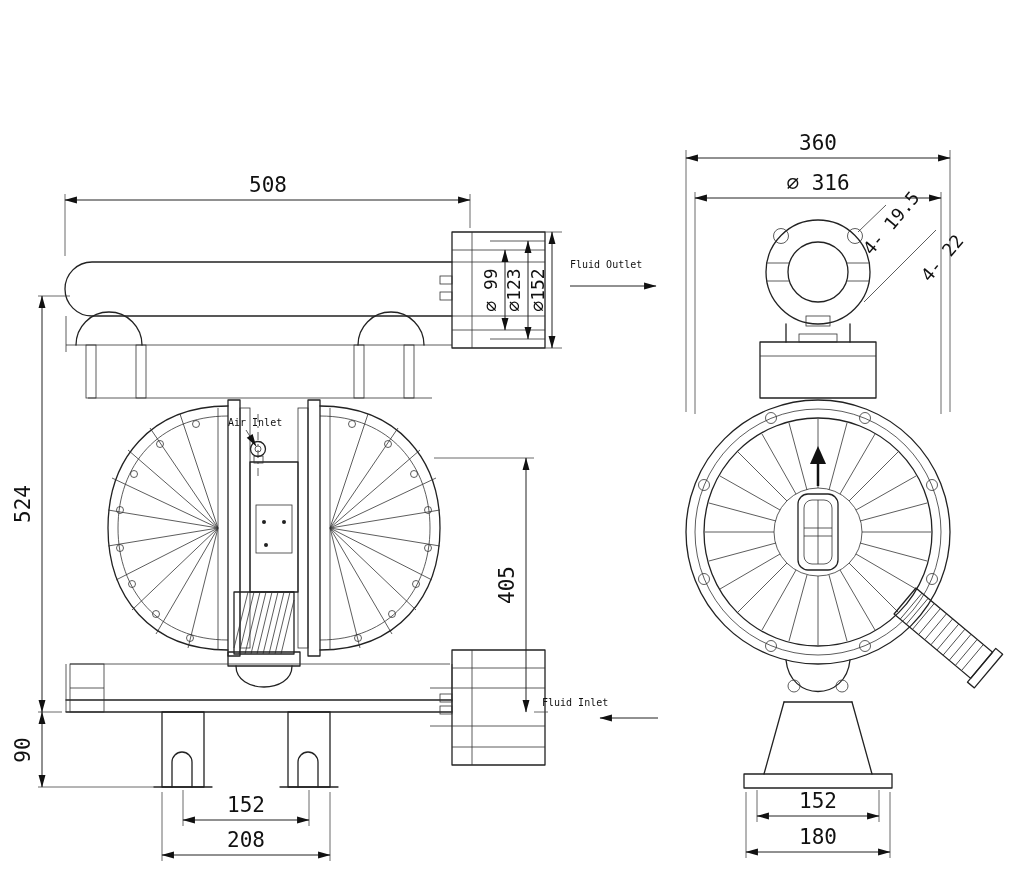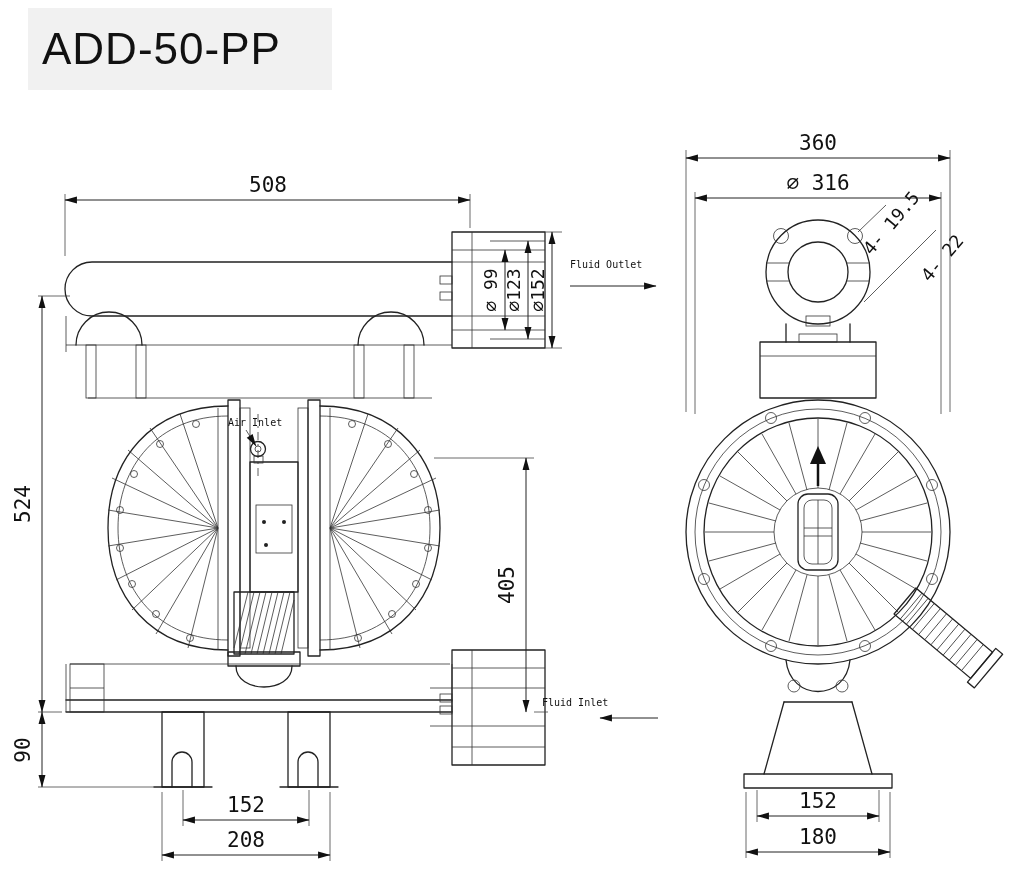--- a/index.html
+++ b/index.html
@@ -18,23 +18,20 @@
   text{fill:#111;}
   .num{font-family:"DejaVu Sans Mono",monospace;font-size:21px;}
   .numS{font-family:"DejaVu Sans Mono",monospace;font-size:18px;}
   .lbl{font-family:"DejaVu Sans Mono",monospace;font-size:10px;}
 </style>
 </head>
 <body>
 
 <div id="stage">
 
-  <div id="titleblock">
-    <span>ADD-50-PP</span>
-  </div>
 
   <svg width="1024" height="880" viewBox="0 0 1024 880">
     <defs>
       <marker id="arr" viewBox="0 0 12 8" refX="11.5" refY="4" markerWidth="13" markerHeight="9" orient="auto-start-reverse" markerUnits="userSpaceOnUse">
         <path d="M0.5,0.8 L12,4 L0.5,7.2 Z" fill="#111"></path>
       </marker>
     </defs>
 
     <g>
 

